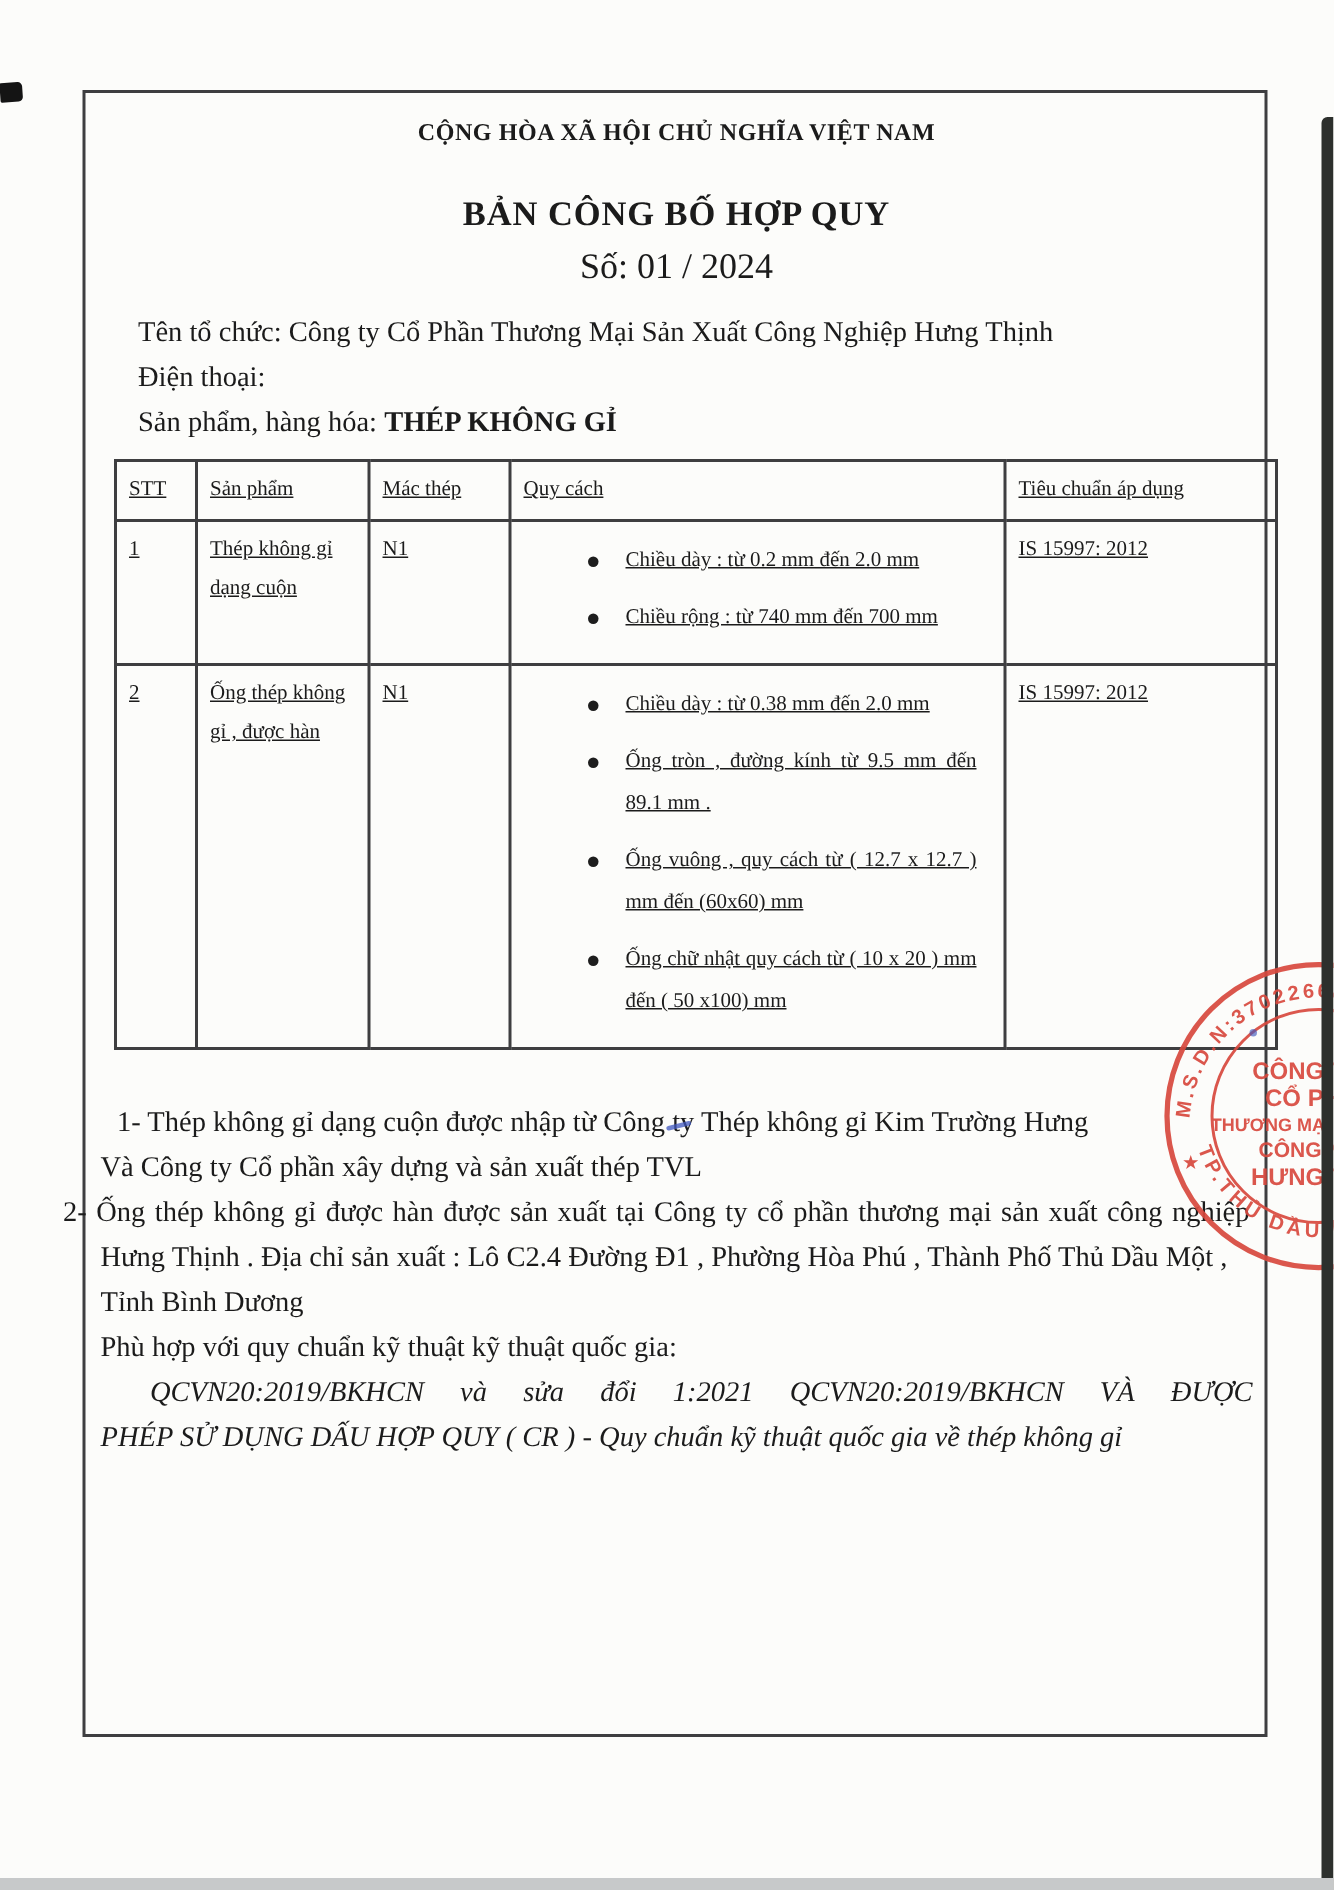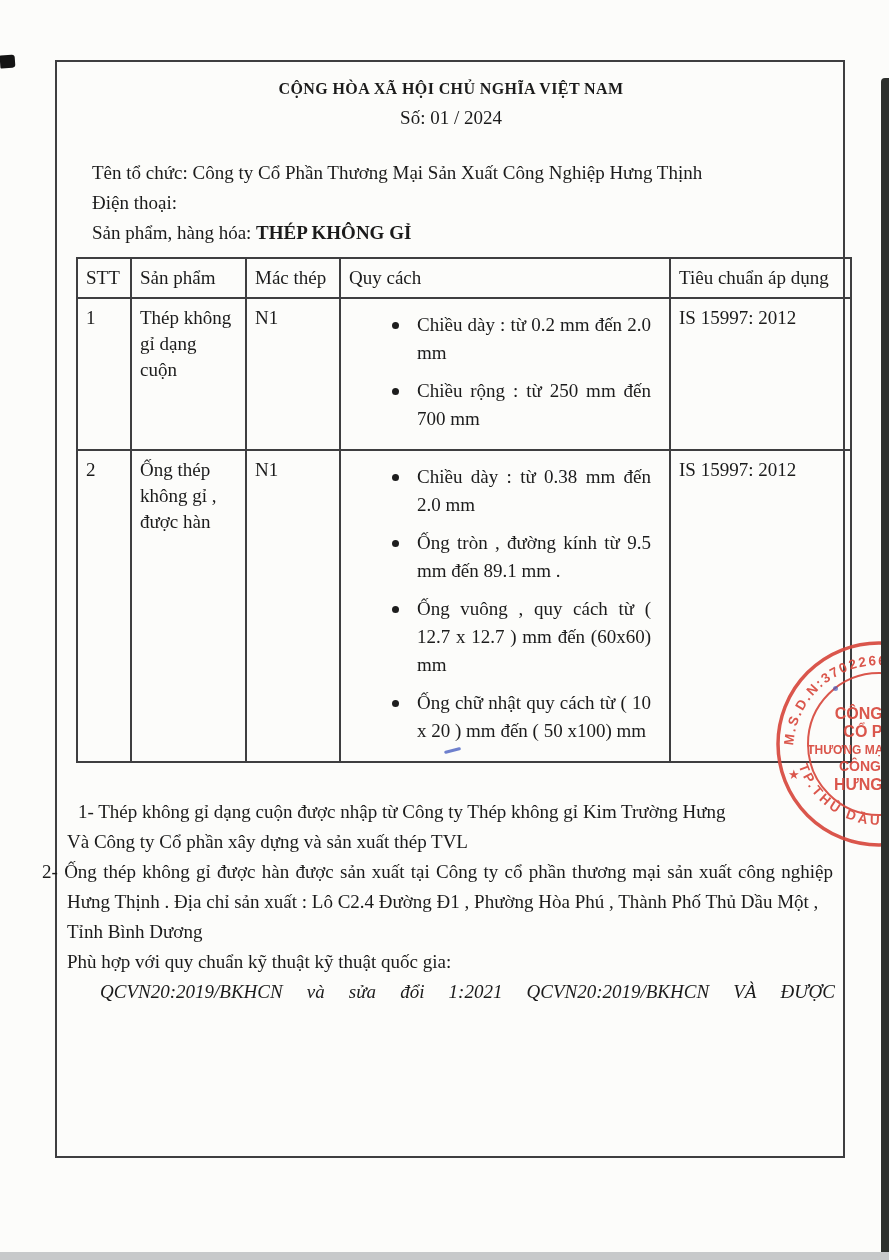--- a/index.html
+++ b/index.html
@@ -11,28 +11,28 @@
   .page-frame {
     position:absolute; left:55px; top:60px; width:786px; height:1094px;
     border:2px solid #3e3e40; padding:0; box-sizing:content-box;
   }
   .inner { padding:10px 8px 0 10px; }
   .center { text-align:center; }
   .national-title { font-size:16px; font-weight:bold; letter-spacing:.4px; margin:8px 0 0; }
   .motto { font-size:17px; font-weight:bold; margin:5px 0 0; }
   .motto .u { border-bottom:2px solid #161616; padding:0 2px 2px 16px; }
   .doc-title { font-size:23px; font-weight:bold; letter-spacing:.6px; margin:32px 0 0; }
-  .doc-number { font-size:19px; font-weight:normal; margin:9px 0 0; }
+  .doc-number { font-size:24px; font-weight:normal; margin:9px 0 0; }
   p.body { font-size:19px; line-height:30px; margin:0 0 0 25px; }
-  p.first { margin-top:29px; }
+  p.first { margin-top:15px; }
   .bold { font-weight:bold; }
   
   table.spec {
     border-collapse:collapse; table-layout:fixed; width:774px;
-    margin:9px 0 0 9px; font-size:19px;
+    margin:9px 0 0 9px; font-size:14px;text-decoration:underline;
   }
   table.spec th, table.spec td {
     border:2px solid #3e3e40; vertical-align:top; text-align:left;
     font-weight:normal; padding:6px 8px; line-height:26px;
   }
   col.c-stt{width:54px} col.c-sp{width:115px} col.c-mt{width:94px}
   col.c-qc{width:330px} col.c-tc{width:181px}
   tr.hdr { height:40px; }
   tr.r1 { height:96px; }
   tr.r2 { height:238px; }
@@ -77,20 +77,21 @@
 </style>
 </head>
 <body>
 
 <div class="page-frame">
   <div class="inner">
 
     <div class="center national-title">CỘNG HÒA XÃ HỘI CHỦ NGHĨA VIỆT NAM</div>
 
 
+    <div class="center doc-title">BẢN CÔNG BỐ HỢP QUY</div>
 
     <div class="center doc-number">Số: 01 / 2024</div>
 
     <p class="body first">Tên tổ chức: Công ty Cổ Phần Thương Mại Sản Xuất Công Nghiệp Hưng Thịnh</p>
 
 
     <p class="body">Điện thoại:</p>
 
     <p class="body"><span>Sản phẩm, hàng hóa: </span><span class="bold">THÉP KHÔNG GỈ</span></p>
 
@@ -112,21 +113,21 @@
         <th>Quy cách</th>
         <th>Tiêu chuẩn áp dụng</th>
       </tr>
       <tr class="r1">
         <td class="stt">1</td>
         <td class="prod">Thép không gỉ dạng cuộn</td>
         <td class="mac">N1</td>
         <td class="qc">
           <ul class="specs">
             <li>Chiều dày : từ 0.2 mm đến 2.0 mm</li>
-            <li>Chiều rộng : từ 250 mm đến 700 mm</li>
+            <li>Chiều rộng : từ 740 mm đến 700 mm</li>
           </ul>
         </td>
         <td class="std">IS 15997: 2012</td>
       </tr>
       <tr class="r2">
         <td class="stt">2</td>
         <td class="prod">Ống thép không gỉ , được hàn</td>
         <td class="mac">N1</td>
         <td class="qc">
           <ul class="specs">
@@ -144,20 +145,21 @@
     <div class="notes">
       <p class="note1">
           <span class="l1">1-  Thép không gỉ dạng cuộn được nhập từ Công ty Thép không gỉ Kim Trường Hưng</span>
           <span class="l2">Và Công ty Cổ phần xây dựng và sản xuất thép TVL</span>
         </p>
       <p class="note2">2-  Ống thép không gỉ được hàn được sản xuất tại Công ty cổ phần thương mại sản xuất công nghiệp Hưng Thịnh . Địa chỉ sản xuất : Lô C2.4 Đường Đ1 , Phường Hòa Phú , Thành Phố Thủ Dầu Một ,</p>
       <p class="plain">Tỉnh Bình Dương</p>
       <p class="plain">Phù hợp với quy chuẩn kỹ thuật kỹ thuật quốc gia:</p>
       <p class="qcvn">
           <span class="l1">QCVN20:2019/BKHCN và sửa đổi 1:2021 QCVN20:2019/BKHCN VÀ ĐƯỢC</span>
+          <span class="l2">PHÉP SỬ DỤNG DẤU HỢP QUY ( CR ) -  Quy chuẩn kỹ thuật quốc gia về thép không gỉ</span>
         </p>
     </div>
 
   </div>
 </div>
 
 <div class="stamp">
   <svg width="222" height="222" viewBox="0 0 222 222">
     <defs>
       <path id="arcTop" d="M 25,118 A 86,86 0 0 1 197,118"></path>

